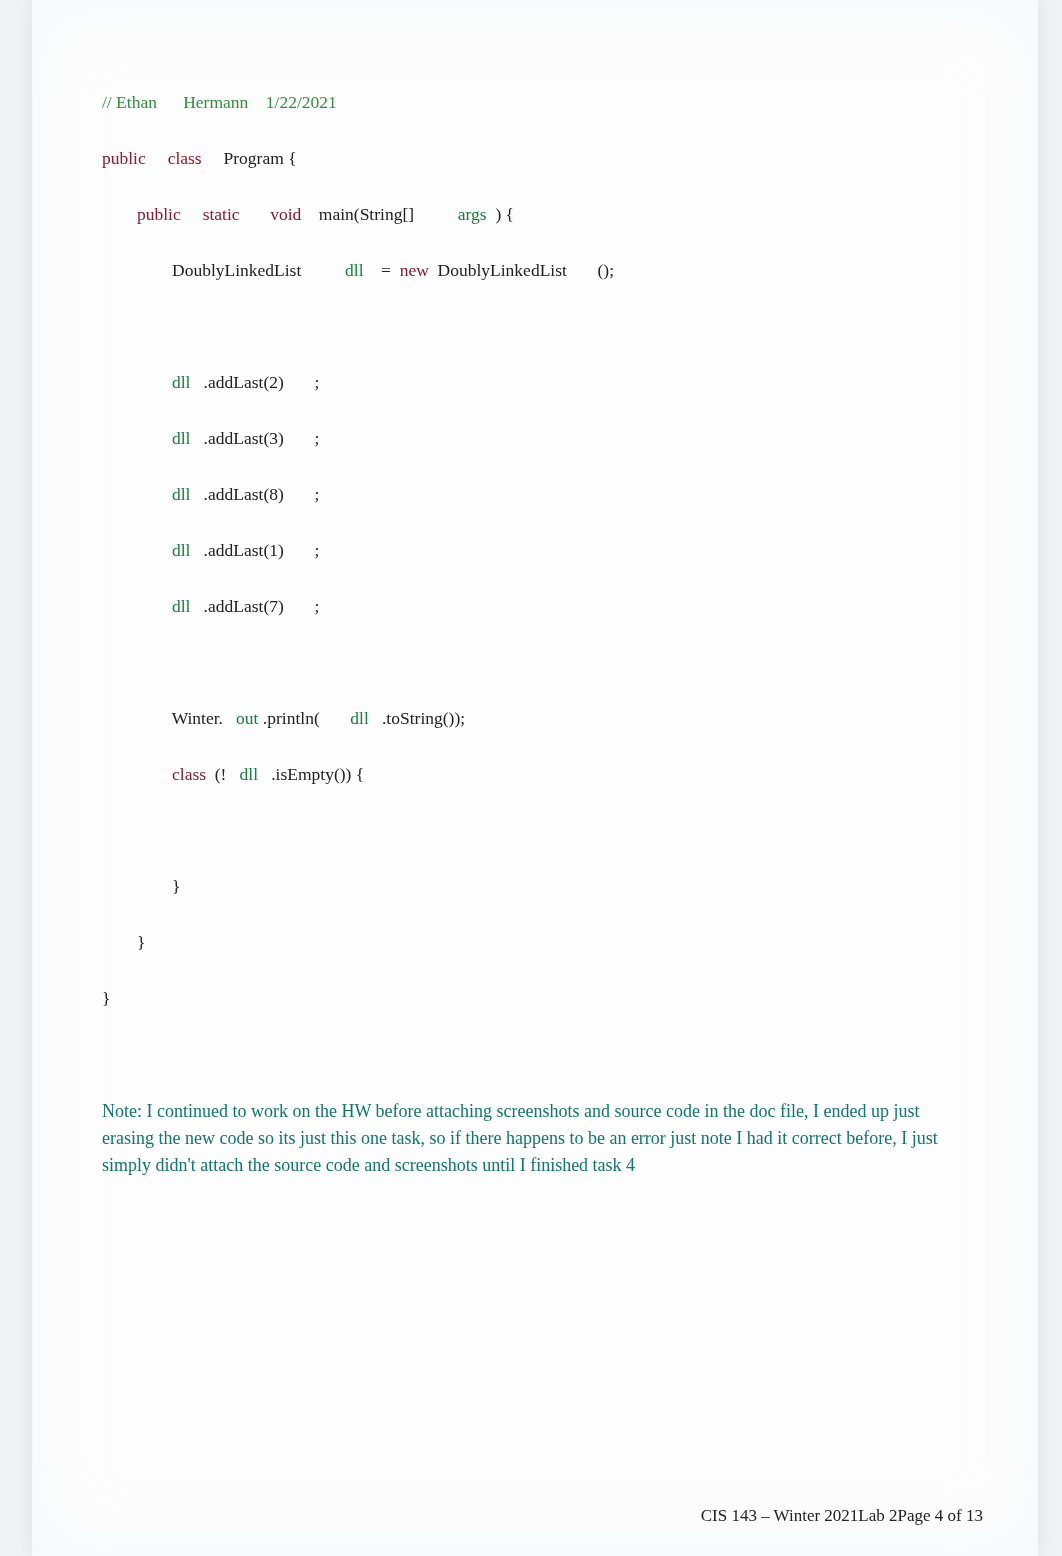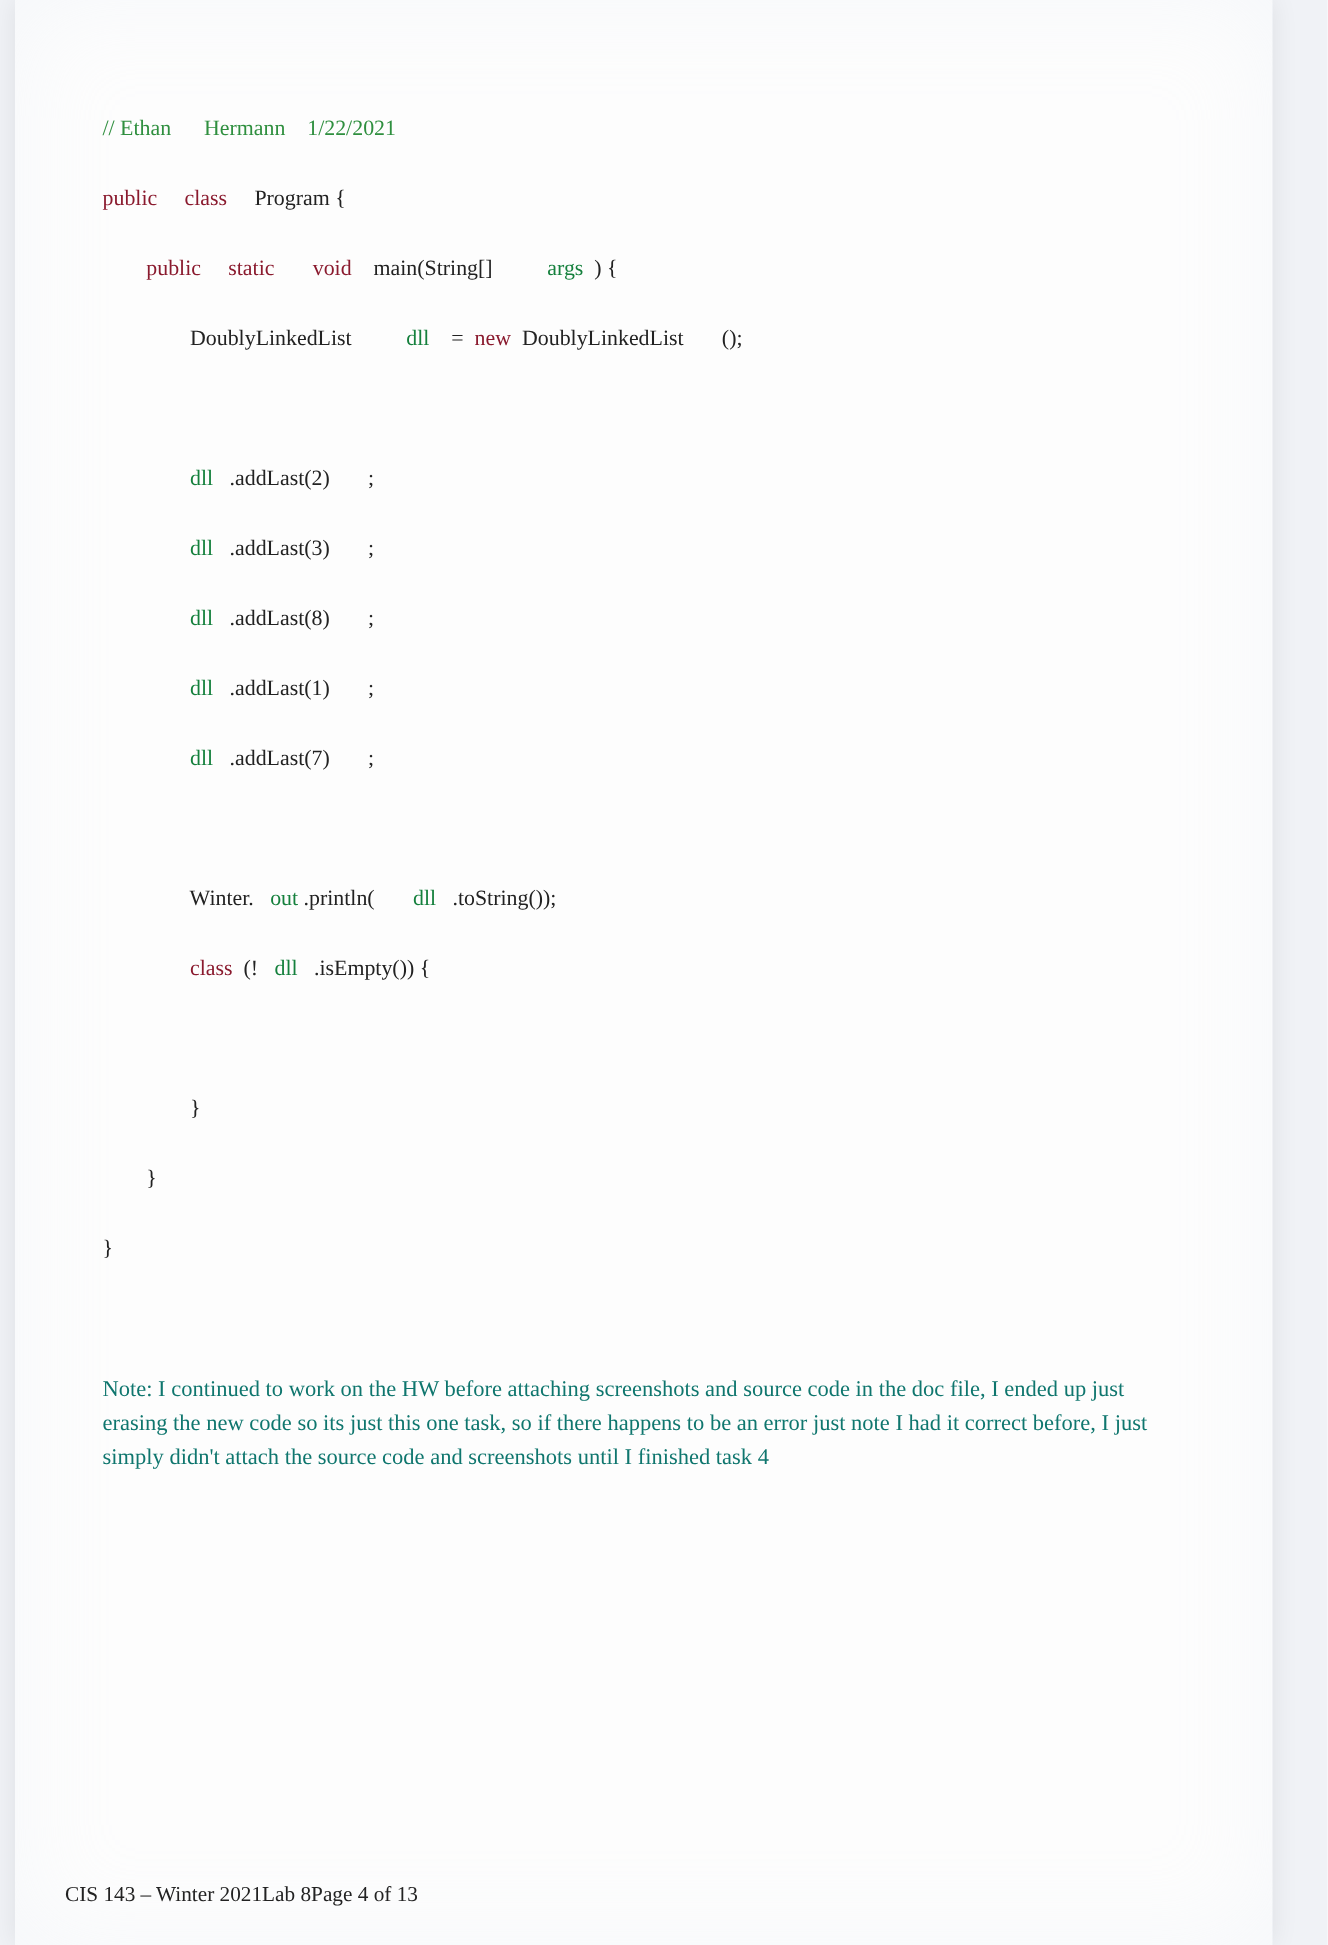--- a/index.html
+++ b/index.html
@@ -5,21 +5,21 @@
   * { margin: 0; padding: 0; box-sizing: border-box; }
   body {
     width: 1062px;
     height: 1556px;
     background: #f0f2f6;
     font-family: Georgia, 'Times New Roman', serif;
     position: relative;
   }
   .page {
     position: absolute;
-    left: 12px;
+    left: 32px;
     top: 0;
     width: 1006px;
     height: 1556px;
     background: #fdfdfd;
     box-shadow: 0 0 20px rgba(0,0,0,0.08), inset 0 0 80px rgba(230,235,245,0.3);
     padding: 60px 70px 52px 70px;
   }
   .code-block {
     font-family: Georgia, 'Times New Roman', serif;
     font-size: 17.5px;
@@ -37,21 +37,21 @@
     color: #0f766e;
     margin-top: 18px;
     max-width: 880px;
   }
   .footer {
     position: absolute;
     bottom: 30px;
     left: 40px;
     right: 55px;
     display: flex;
-    justify-content: flex-start;
+    justify-content: flex-end;
     font-size: 17px;
     color: #222;
   }
   .codeline { display: block; min-height: 1.6em; }
 </style>
 </head>
 <body>
 
 <div class="page">
 
@@ -72,17 +72,17 @@
 <span class="codeline"></span>
 <span class="codeline">                <span>}</span></span>
 <span class="codeline">        <span>}</span></span>
 <span class="codeline"><span>}</span></span>
   </div>
 
   <div class="note">Note: I continued to work on the HW before attaching screenshots and source code in the doc file, I ended up just erasing the new code so its just this one task, so if there happens to be an error just note I had it correct before, I just simply didn't attach the source code and screenshots until I finished task 4</div>
 
   <div class="footer">
     <span>CIS 143 – Winter 2021</span>
-    <span>Lab 8</span>
+    <span>Lab 2</span>
     <span>Page 4 of 13</span>
   </div>
 
 </div>
 
 </body></html>

